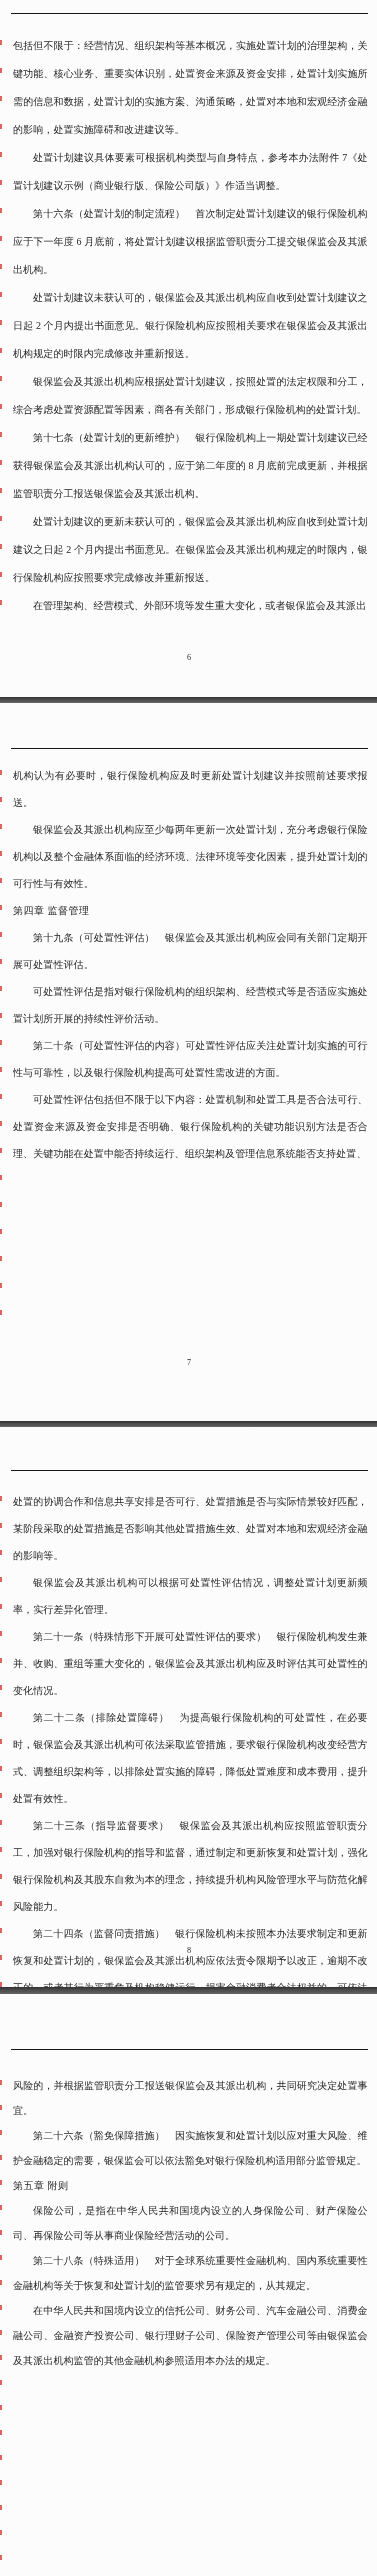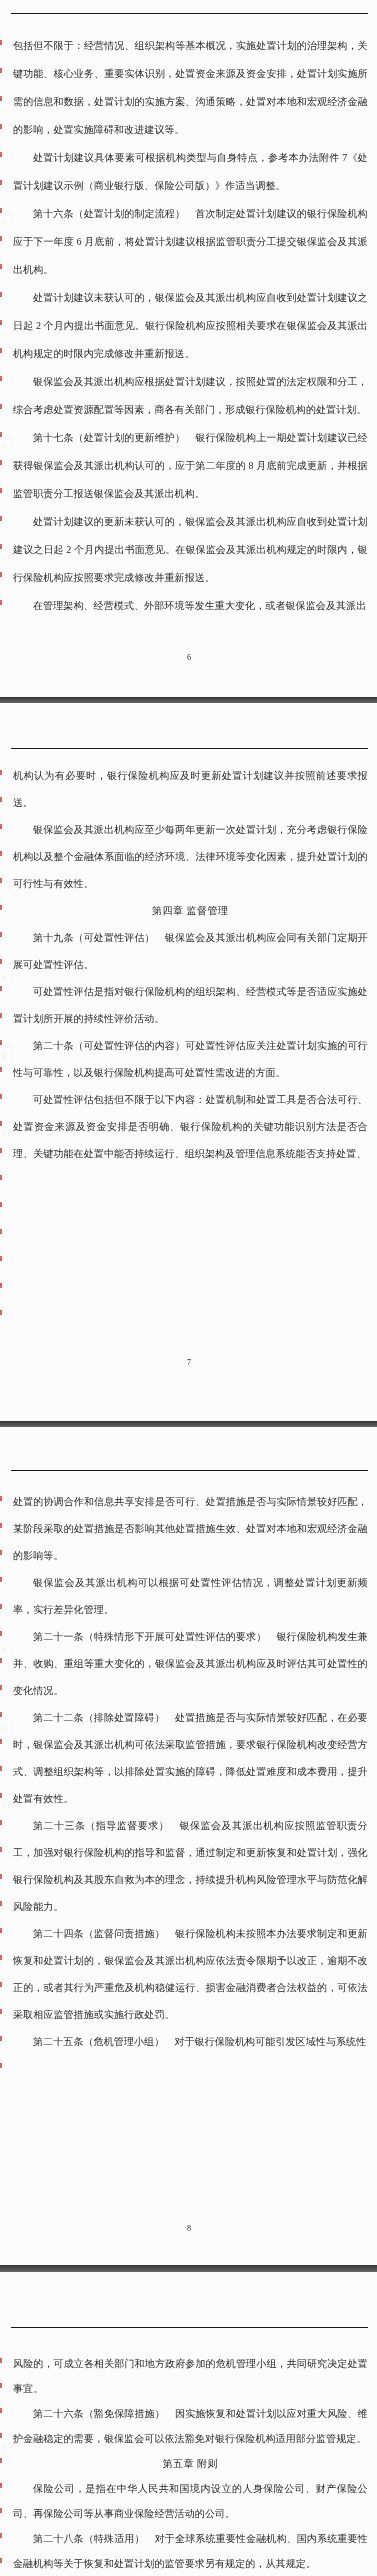--- a/index.html
+++ b/index.html
@@ -36,21 +36,21 @@
     letter-spacing: 0.1px;
   }
   .content p {
     margin: 0;
     padding: 0;
   }
   .content p.para { text-indent: 2em; }
   .content p.cont { text-indent: 0; }
   .content p.chapter {
     text-indent: 0;
-    text-align: center;
+    text-align: left;
     letter-spacing: 0.5px;
   }
   .page-num {
     position: absolute;
     left: 0;
     right: 0;
     text-align: center;
     font-size: 8.2px;
     color: #2b2b2b;
     font-family: "Liberation Serif", "DejaVu Serif", serif;
@@ -79,21 +79,21 @@
   .pg1 .content { top: 32px;  line-height: 28px; --lp: 28px; }
   .pg1 .page-num { bottom: 35px; }
   .pg1 .ticks { top: 40px; height: 578px; --lp: 28px; }
 
   .pg2 { height: 718px; }
   .pg2 .page-rule { top: 45px; }
   .pg2 .content { top: 59px; line-height: 27px; --lp: 27px; }
   .pg2 .page-num { bottom: 54px; }
   .pg2 .ticks { top: 67px; height: 563px; --lp: 27px; }
 
-  .pg3 { height: 838px; }
+  .pg3 { height: 560px; }
   .pg3 .page-rule { top: 43px; }
   .pg3 .content { top: 61px; line-height: 27px; --lp: 27px; }
   .pg3 .page-num { bottom: 32px; }
   .pg3 .ticks { top: 69px; height: 573px; --lp: 27px; }
 
   .pg4 { height: 725px; }
   .pg4 .page-rule { top: 55px; }
   .pg4 .content { top: 79px; line-height: 25px; --lp: 25px; }
   .pg4 .ticks { top: 86px; height: 530px; --lp: 25px; }
 </style>
@@ -137,35 +137,35 @@
 
   <div class="separator"></div>
 
   <div class="page pg3">
     <div class="page-rule"></div>
     <div class="ticks"></div>
     <div class="content">
         <p class="cont">处置的协调合作和信息共享安排是否可行、处置措施是否与实际情景较好匹配，某阶段采取的处置措施是否影响其他处置措施生效、处置对本地和宏观经济金融的影响等。</p>
         <p class="para">银保监会及其派出机构可以根据可处置性评估情况，调整处置计划更新频率，实行差异化管理。</p>
         <p class="para">第二十一条（特殊情形下开展可处置性评估的要求）　银行保险机构发生兼并、收购、重组等重大变化的，银保监会及其派出机构应及时评估其可处置性的变化情况。</p>
-        <p class="para">第二十二条（排除处置障碍）　处置措施是否与实际情景较好匹配，在必要时，银保监会及其派出机构可依法采取监管措施，要求银行保险机构改变经营方式、调整组织架构等，以排除处置实施的障碍，降低处置难度和成本费用，提升处置有效性。</p>
+        <p class="para">第二十二条（排除处置障碍）　为提高银行保险机构的可处置性，在必要时，银保监会及其派出机构可依法采取监管措施，要求银行保险机构改变经营方式、调整组织架构等，以排除处置实施的障碍，降低处置难度和成本费用，提升处置有效性。</p>
         <p class="para">第二十三条（指导监督要求）　银保监会及其派出机构应按照监管职责分工，加强对银行保险机构的指导和监督，通过制定和更新恢复和处置计划，强化银行保险机构及其股东自救为本的理念，持续提升机构风险管理水平与防范化解风险能力。</p>
         <p class="para">第二十四条（监督问责措施）　银行保险机构未按照本办法要求制定和更新恢复和处置计划的，银保监会及其派出机构应依法责令限期予以改正，逾期不改正的，或者其行为严重危及机构稳健运行、损害金融消费者合法权益的，可依法采取相应监管措施或实施行政处罚。</p>
         <p class="para">第二十五条（危机管理小组）　对于银行保险机构可能引发区域性与系统性</p>
       </div>
     <div class="page-num">8</div>
   </div>
 
   <div class="separator"></div>
 
   <div class="page pg4">
     <div class="page-rule"></div>
     <div class="ticks"></div>
     <div class="content">
-        <p class="cont">风险的，可成立各相关部门和地方政府参加的危机管理小组，共同研究决定处置事宜。</p>
+        <p class="cont">风险的，并根据监管职责分工报送银保监会及其派出机构，共同研究决定处置事宜。</p>
         <p class="para">第二十六条（豁免保障措施）　因实施恢复和处置计划以应对重大风险、维护金融稳定的需要，银保监会可以依法豁免对银行保险机构适用部分监管规定。</p>
         <p class="chapter">第五章 附则</p>
         <p class="para">保险公司，是指在中华人民共和国境内设立的人身保险公司、财产保险公司、再保险公司等从事商业保险经营活动的公司。</p>
         <p class="para">第二十八条（特殊适用）　对于全球系统重要性金融机构、国内系统重要性金融机构等关于恢复和处置计划的监管要求另有规定的，从其规定。</p>
         <p class="para">在中华人民共和国境内设立的信托公司、财务公司、汽车金融公司、消费金融公司、金融资产投资公司、银行理财子公司、保险资产管理公司等由银保监会及其派出机构监管的其他金融机构参照适用本办法的规定。</p>
       </div>
 
   </div>
 
 </div>

